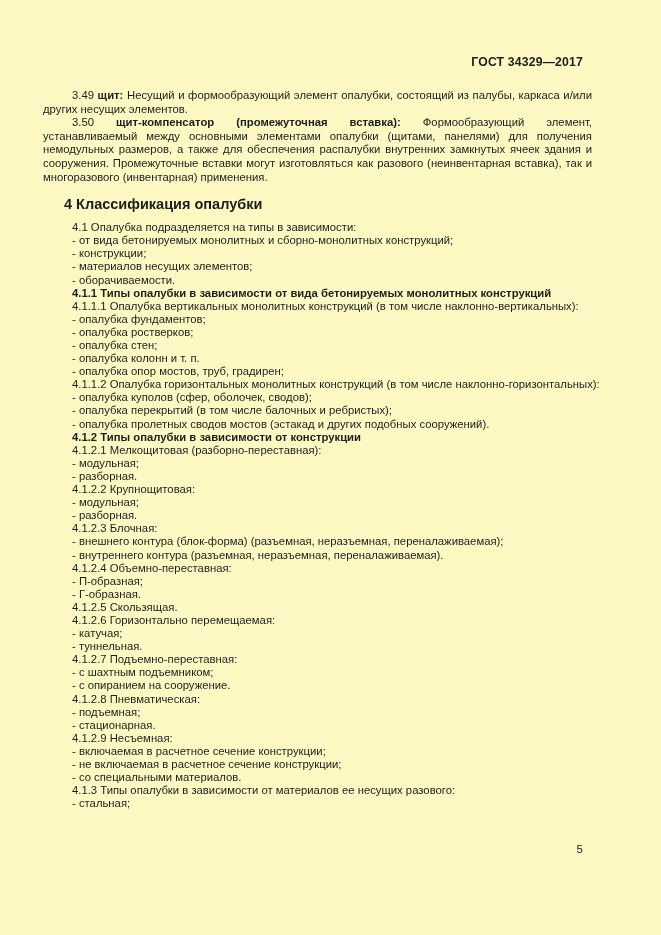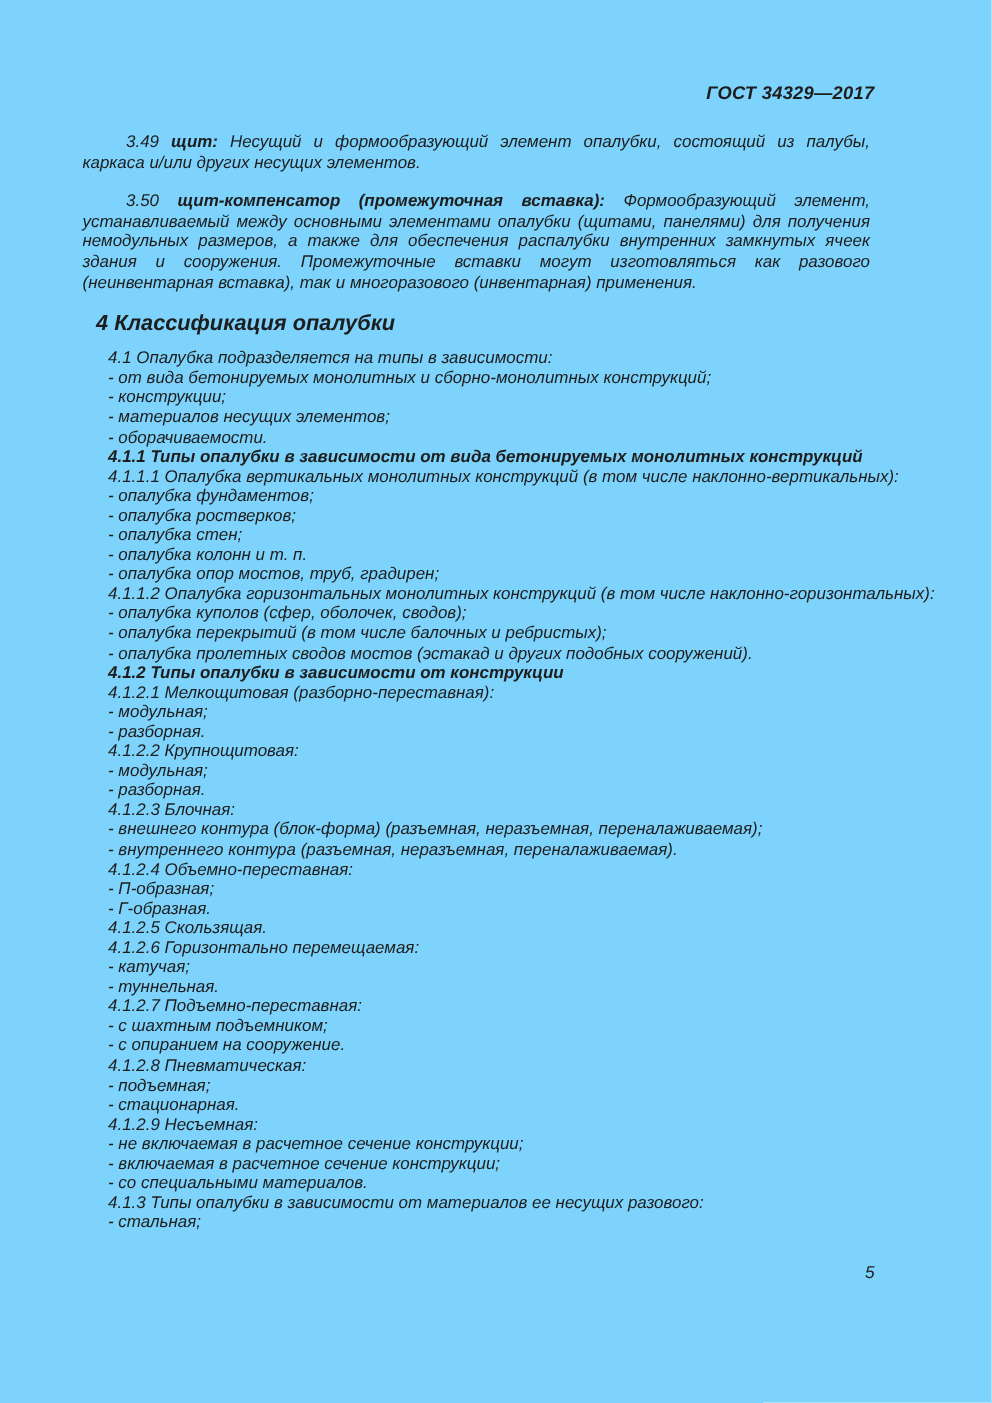--- a/index.html
+++ b/index.html
@@ -8,38 +8,37 @@
     background: #ffffff;
     font-family: "Liberation Sans", sans-serif;
     color: #1d1d1d;
   }
   .page {
     position: relative;
     width: 661px; height: 935px;
     padding: 0 69px 0 43px;
     box-sizing: border-box;
     overflow: hidden;
-    background: #7dd3fc;
-    font-style: italic;
+    background: #fef9c3;
   }
   .doc-header {
     padding-top: 55px;
     padding-right: 9px;
     text-align: right;
     font-weight: bold;
     font-size: 12.2px;
     line-height: 14px;
     letter-spacing: 0.2px;
   }
   .doc-body {
     margin-top: 20px;
     font-size: 11.3px;
   }
   p.def {
-    margin: 12px;
+    margin: 0;
     text-align: justify;
     text-indent: 29px;
     line-height: 13.6px;
   }
   h2.section-heading {
     font-size: 14.5px;
     line-height: 17px;
     margin: 12px 0 0 0;
     text-indent: 21px;
     font-weight: bold;
@@ -112,22 +111,22 @@
         <div class="line">4.1.2.6 Горизонтально перемещаемая:</div>
         <div class="line">- катучая;</div>
         <div class="line">- туннельная.</div>
         <div class="line">4.1.2.7 Подъемно-переставная:</div>
         <div class="line">- с шахтным подъемником;</div>
         <div class="line">- с опиранием на сооружение.</div>
         <div class="line">4.1.2.8 Пневматическая:</div>
         <div class="line">- подъемная;</div>
         <div class="line">- стационарная.</div>
         <div class="line">4.1.2.9 Несъемная:</div>
+        <div class="line">- включаемая в расчетное сечение конструкции;</div>
         <div class="line">- не включаемая в расчетное сечение конструкции;</div>
-        <div class="line">- включаемая в расчетное сечение конструкции;</div>
         <div class="line">- со специальными материалов.</div>
         <div class="line">4.1.3 Типы опалубки в зависимости от материалов ее несущих разового:</div>
         <div class="line">- стальная;</div>
       </div>
 
   </div>
 
   <div class="page-number">5</div>
 
 </div>

